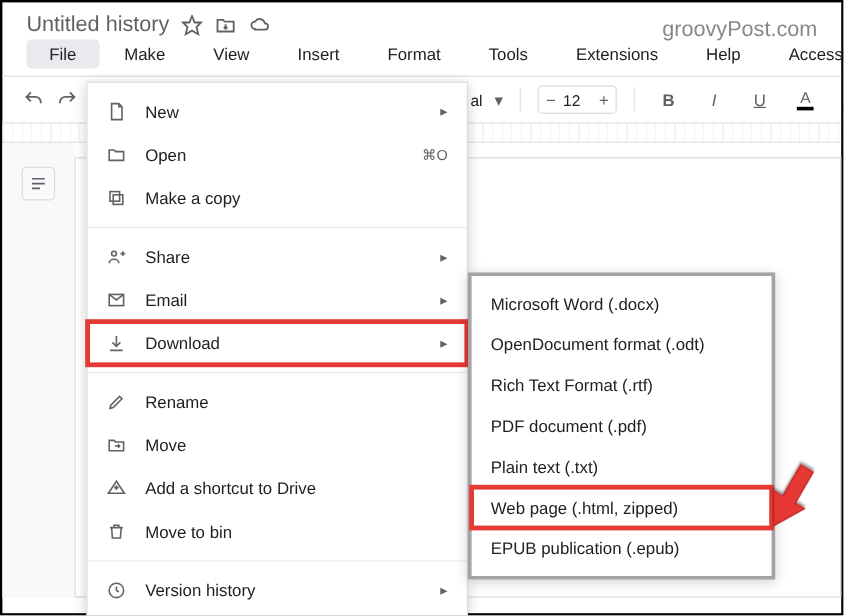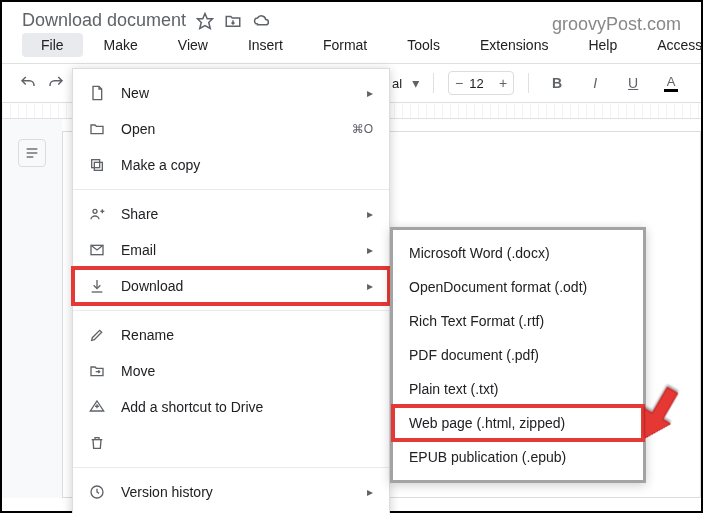--- a/index.html
+++ b/index.html
@@ -48,21 +48,21 @@
     <div class="logo">
       <svg viewBox="0 0 36 36">
           <rect x="6" y="4" width="24" height="30" rx="3" fill="#4285f4"></rect>
           <rect x="11" y="12" width="14" height="2" fill="#fff"></rect>
           <rect x="11" y="17" width="14" height="2" fill="#fff"></rect>
           <rect x="11" y="22" width="9" height="2" fill="#fff"></rect>
         </svg>
     </div>
     <div class="title-area">
       <div class="doc-title-row">
-        <span class="doc-title">Download document</span>
+        <span class="doc-title">Untitled history</span>
         <span class="star-icon">
             <svg width="18" height="18" viewBox="0 0 24 24" fill="none" stroke="#5f6368" stroke-width="2">
               <polygon points="12,2 15,9 22,9 17,14 19,22 12,18 5,22 7,14 2,9 9,9"></polygon>
             </svg>
           </span>
         <span class="folder-icon">
             <svg width="18" height="18" viewBox="0 0 24 24" fill="none" stroke="#5f6368" stroke-width="2">
               <path d="M3 6h6l2 2h10v11H3z"></path>
               <path d="M12 11v5M10 14l2 2 2-2"></path>
             </svg>
@@ -238,20 +238,21 @@
       <span class="mi-label">Add a shortcut to Drive</span>
     </div>
     <div class="menu-item">
       <span class="mi-icon">
           <svg width="16" height="16" viewBox="0 0 24 24" fill="none" stroke="#5f6368" stroke-width="2">
             <path d="M4 7h16"></path>
             <path d="M9 7V4h6v3"></path>
             <path d="M6 7l1 13h10l1-13"></path>
           </svg>
         </span>
+      <span class="mi-label">Move to bin</span>
     </div>
     <div class="menu-divider"></div>
     <div class="menu-item">
       <span class="mi-icon">
           <svg width="16" height="16" viewBox="0 0 24 24" fill="none" stroke="#5f6368" stroke-width="2">
             <circle cx="12" cy="12" r="9"></circle>
             <path d="M12 7v5l3 2"></path>
           </svg>
         </span>
       <span class="mi-label">Version history</span>

